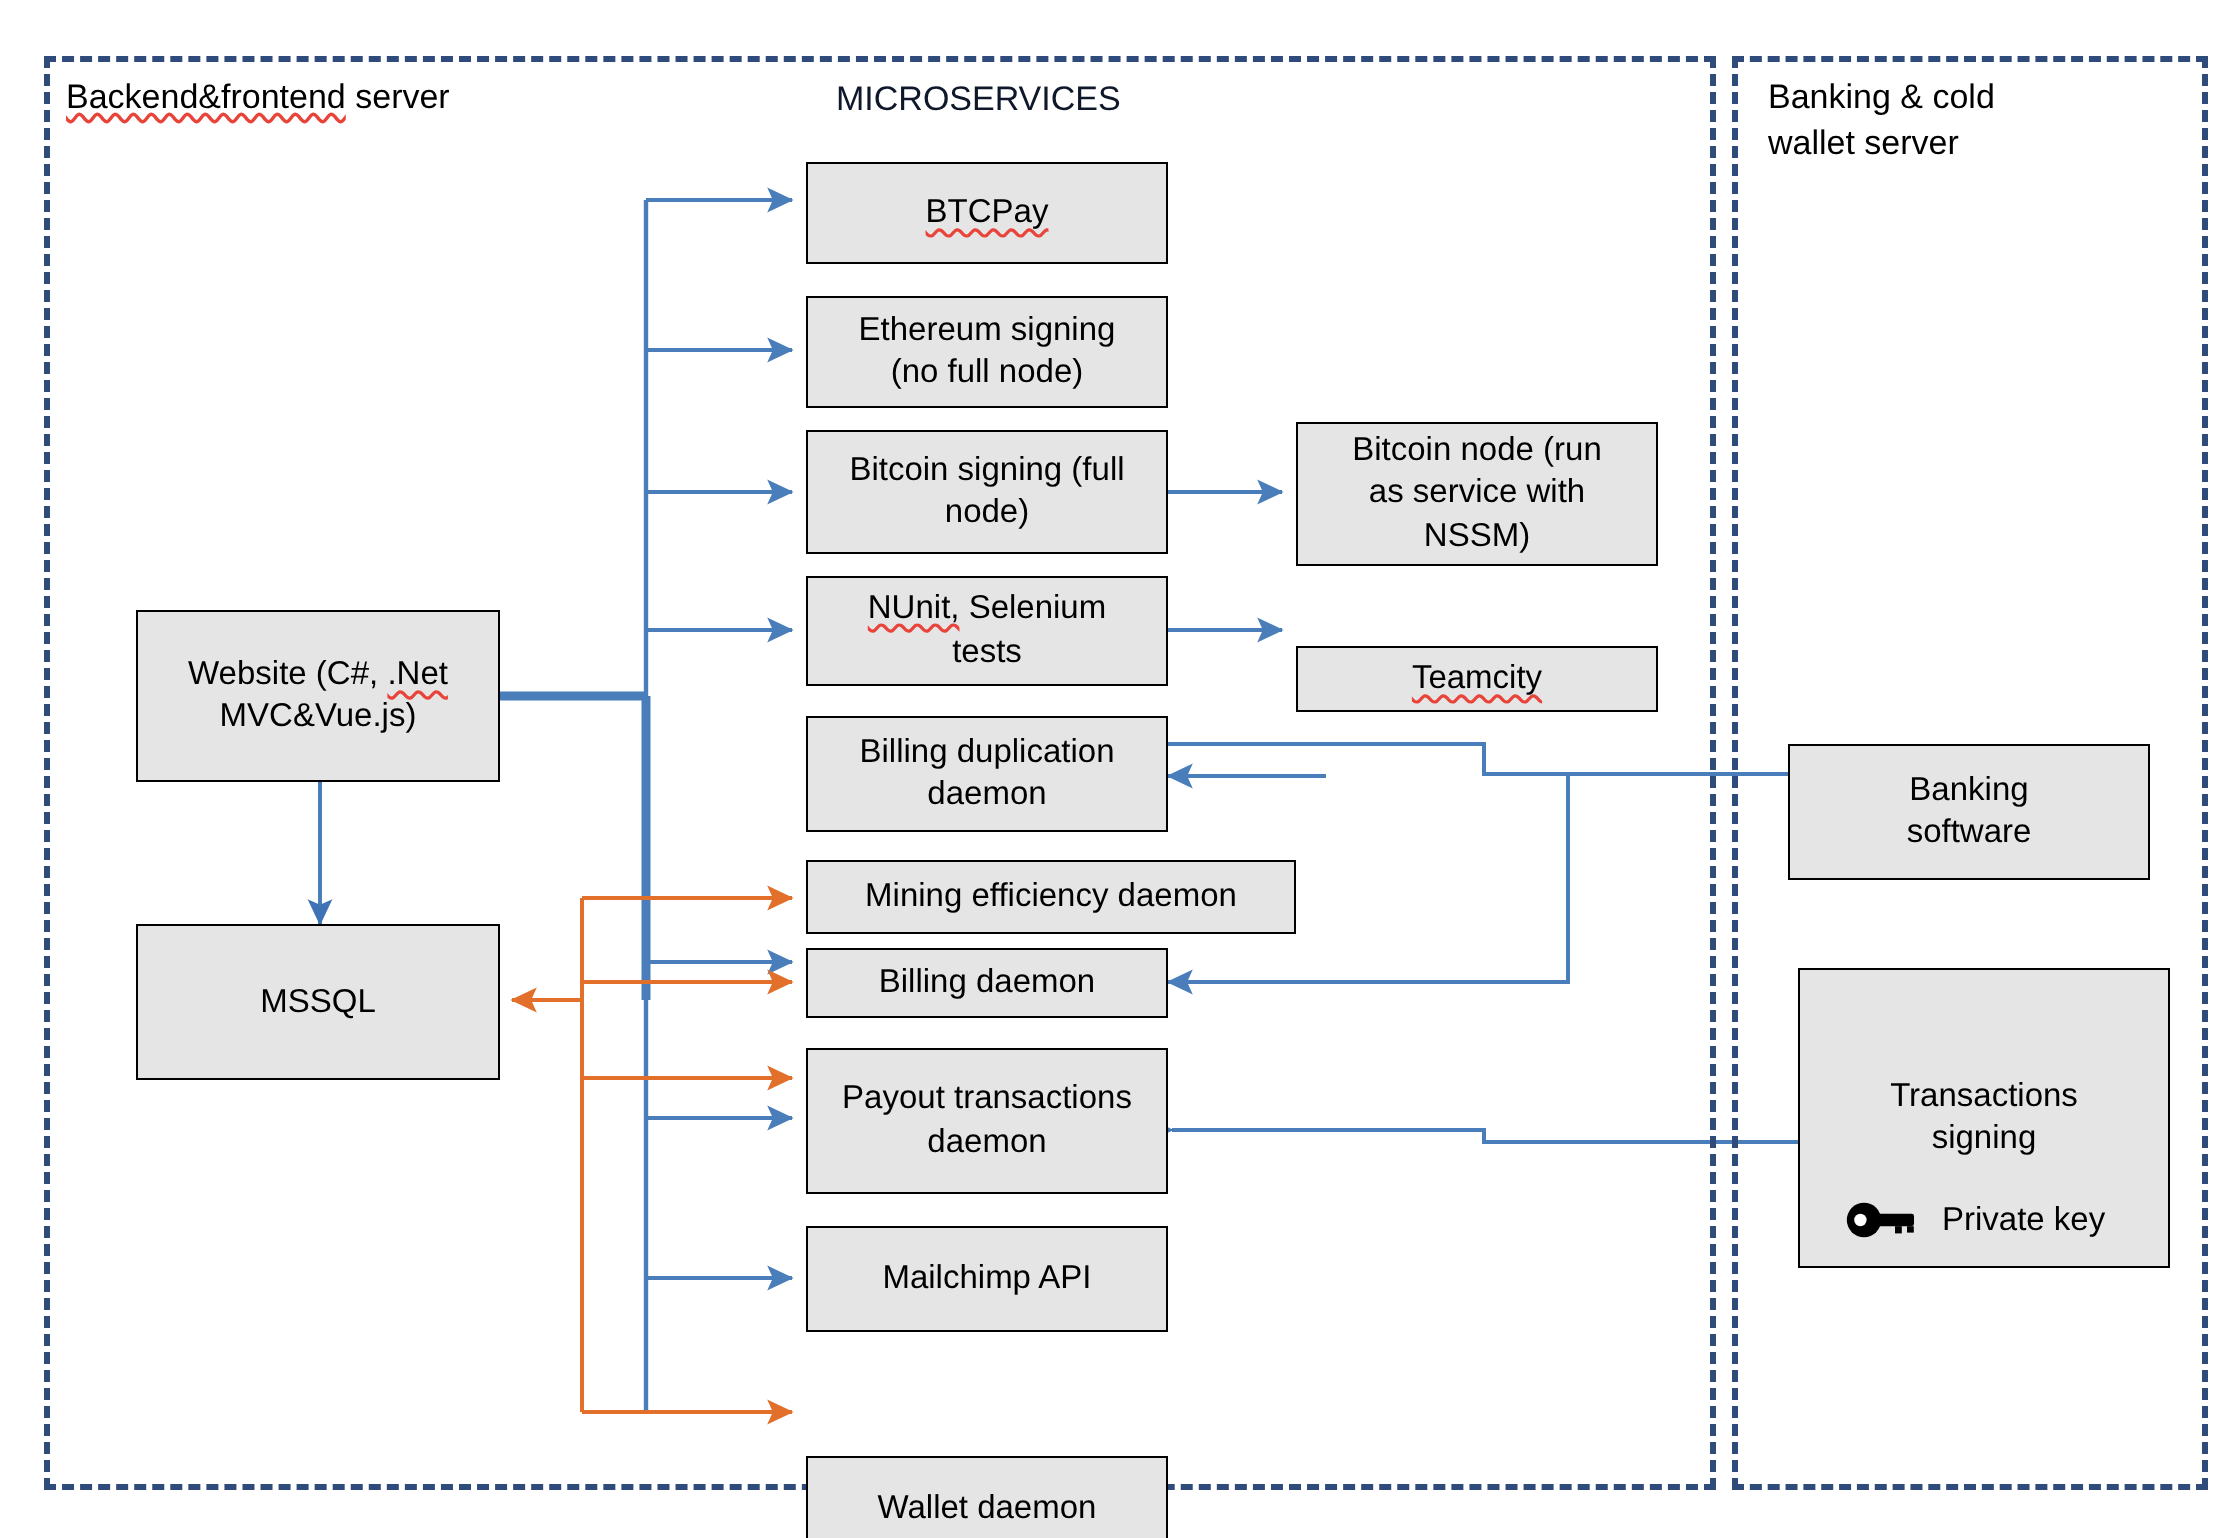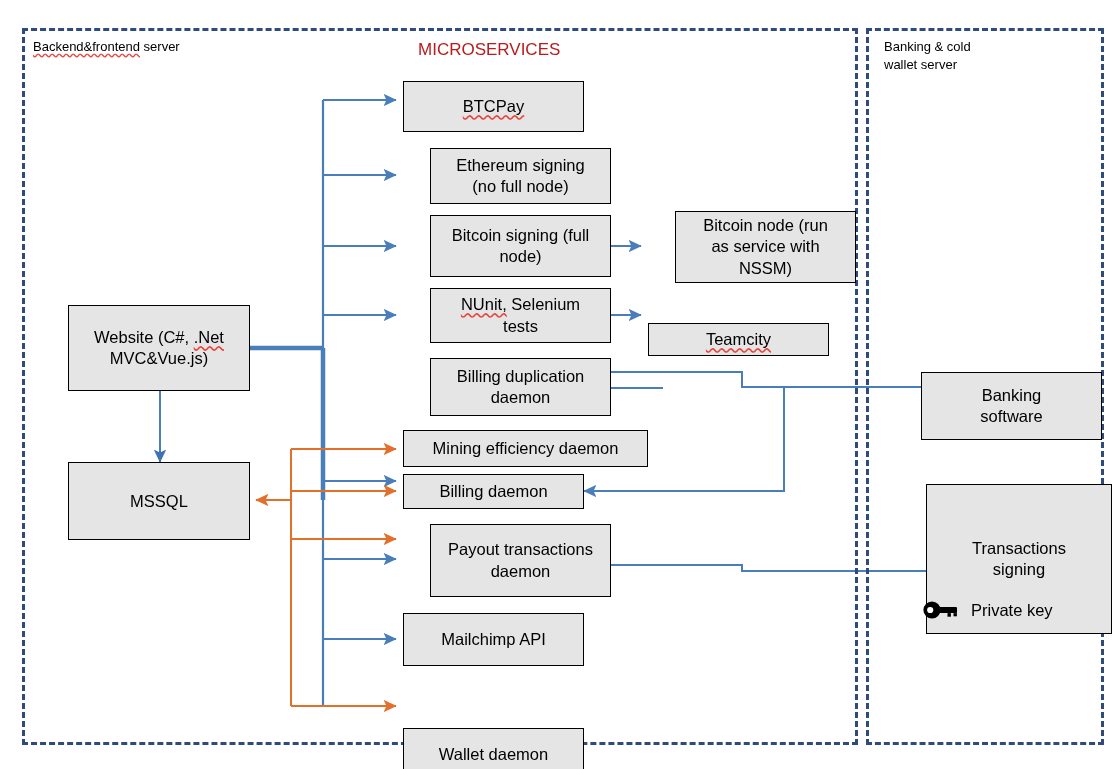--- a/index.html
+++ b/index.html
@@ -1,31 +1,31 @@
 <!DOCTYPE html>
 <html><head>
 <meta charset="utf-8">
 <style>
   html,body{margin:0;padding:0;background:#ffffff;}
   body{font-family:"Liberation Sans","DejaVu Sans",sans-serif;}
   #canvas{position:relative;width:1118px;height:769px;background:#ffffff;overflow:hidden;}
 
   
   .zone{position:absolute;border:3px dashed #2E4B7C;box-sizing:border-box;}
-  .zone-label{position:absolute;font-size:13px;color:#000;line-height:1.35;white-space:pre-line;}
+  .zone-label{position:absolute;font-size:17px;color:#000;line-height:1.35;white-space:pre-line;}
   .spell{ -webkit-text-decoration:underline wavy #e8443a; text-decoration:underline wavy #e8443a;
           text-decoration-skip-ink:none; text-underline-offset:2px;}
 
   
   .box{position:absolute;border:1.6px solid #000;background:#e5e5e5;box-sizing:border-box;
        display:flex;align-items:center;justify-content:center;text-align:center;
        font-size:16.5px;color:#000;line-height:1.25;padding:2px 6px;}
-  .box.multi{line-height:1.3;margin-left:27px;}
+  .box.multi{line-height:1.3;}
 
-  .section-title{position:absolute;font-size:17px;color:#b91c1c;}
+  .section-title{position:absolute;font-size:17px;color:#0f172a;}
 
   
   #wires{position:absolute;left:0;top:0;width:1118px;height:769px;pointer-events:none;}
 
   
   .keyrow{position:absolute;display:flex;align-items:center;gap:9px;font-size:16.5px;color:#000;}
   .keyrow svg{display:block;}
 </style>
 </head>
 <body>

